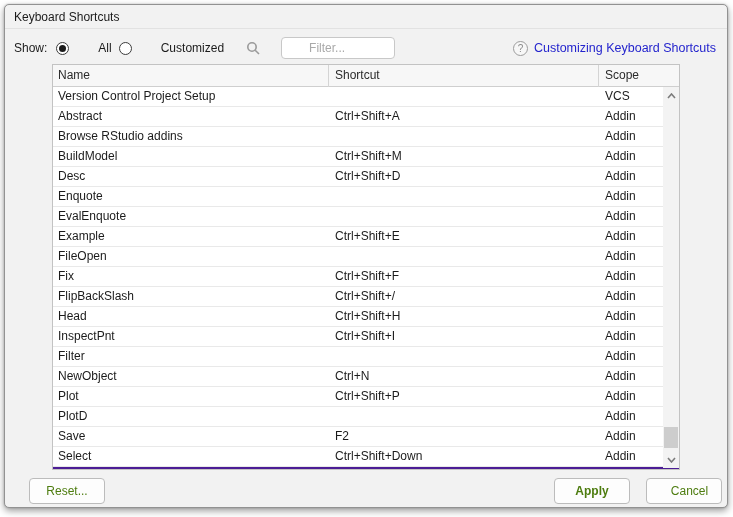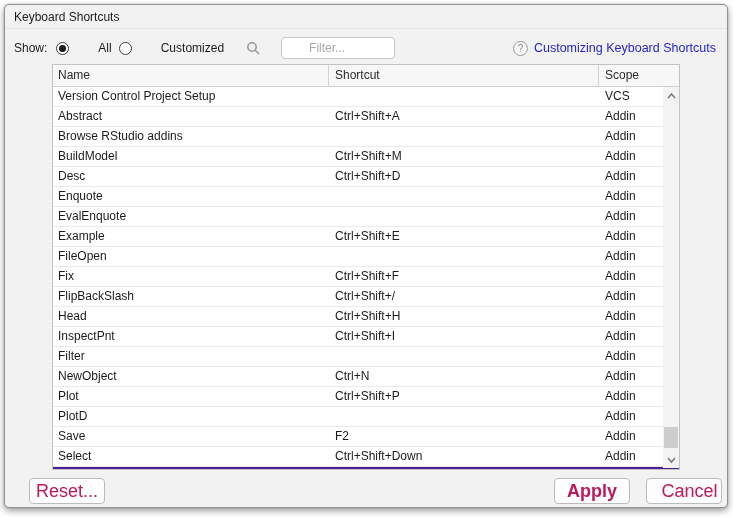--- a/index.html
+++ b/index.html
@@ -51,21 +51,21 @@
   .td { position:absolute; top:2px; font-size:12px; color:#1b1b1b; white-space:nowrap; }
   .td.name { left:5px; } .td.shortcut { left:282px; } .td.scope { left:552px; }
 
   .scrollbar { position:absolute; right:0; top:0; width:16px; height:381px; background:#f3f3f3; }
   .scroll-btn { position:absolute; left:0; width:16px; height:15px; display:flex;
                 align-items:center; justify-content:center; }
   .scroll-btn.up { top:1px; } .scroll-btn.down { bottom:1px; }
   .scroll-thumb { position:absolute; left:1px; width:14px; top:340px; height:21px; background:#cdcdcd; }
 
   .footer-btn { position:absolute; height:26px; background:#fdfdfd; border:1px solid #bcbcbc;
-                border-radius:4px; font-size:18px; color:#be185d; text-align:center;
+                border-radius:4px; font-size:12px; color:#4d7c0f; text-align:center;
                 font-family:"Liberation Sans", sans-serif; cursor:pointer; }
   .btn-reset  { left:24px;  top:473px; width:76px; }
   .btn-apply  { left:549px; top:473px; width:76px; font-weight:bold; }
   .btn-cancel { left:641px; top:473px; width:76px;padding-left:11px; }
 </style>
 </head>
 <body>
 
 <div class="dialog">
 

